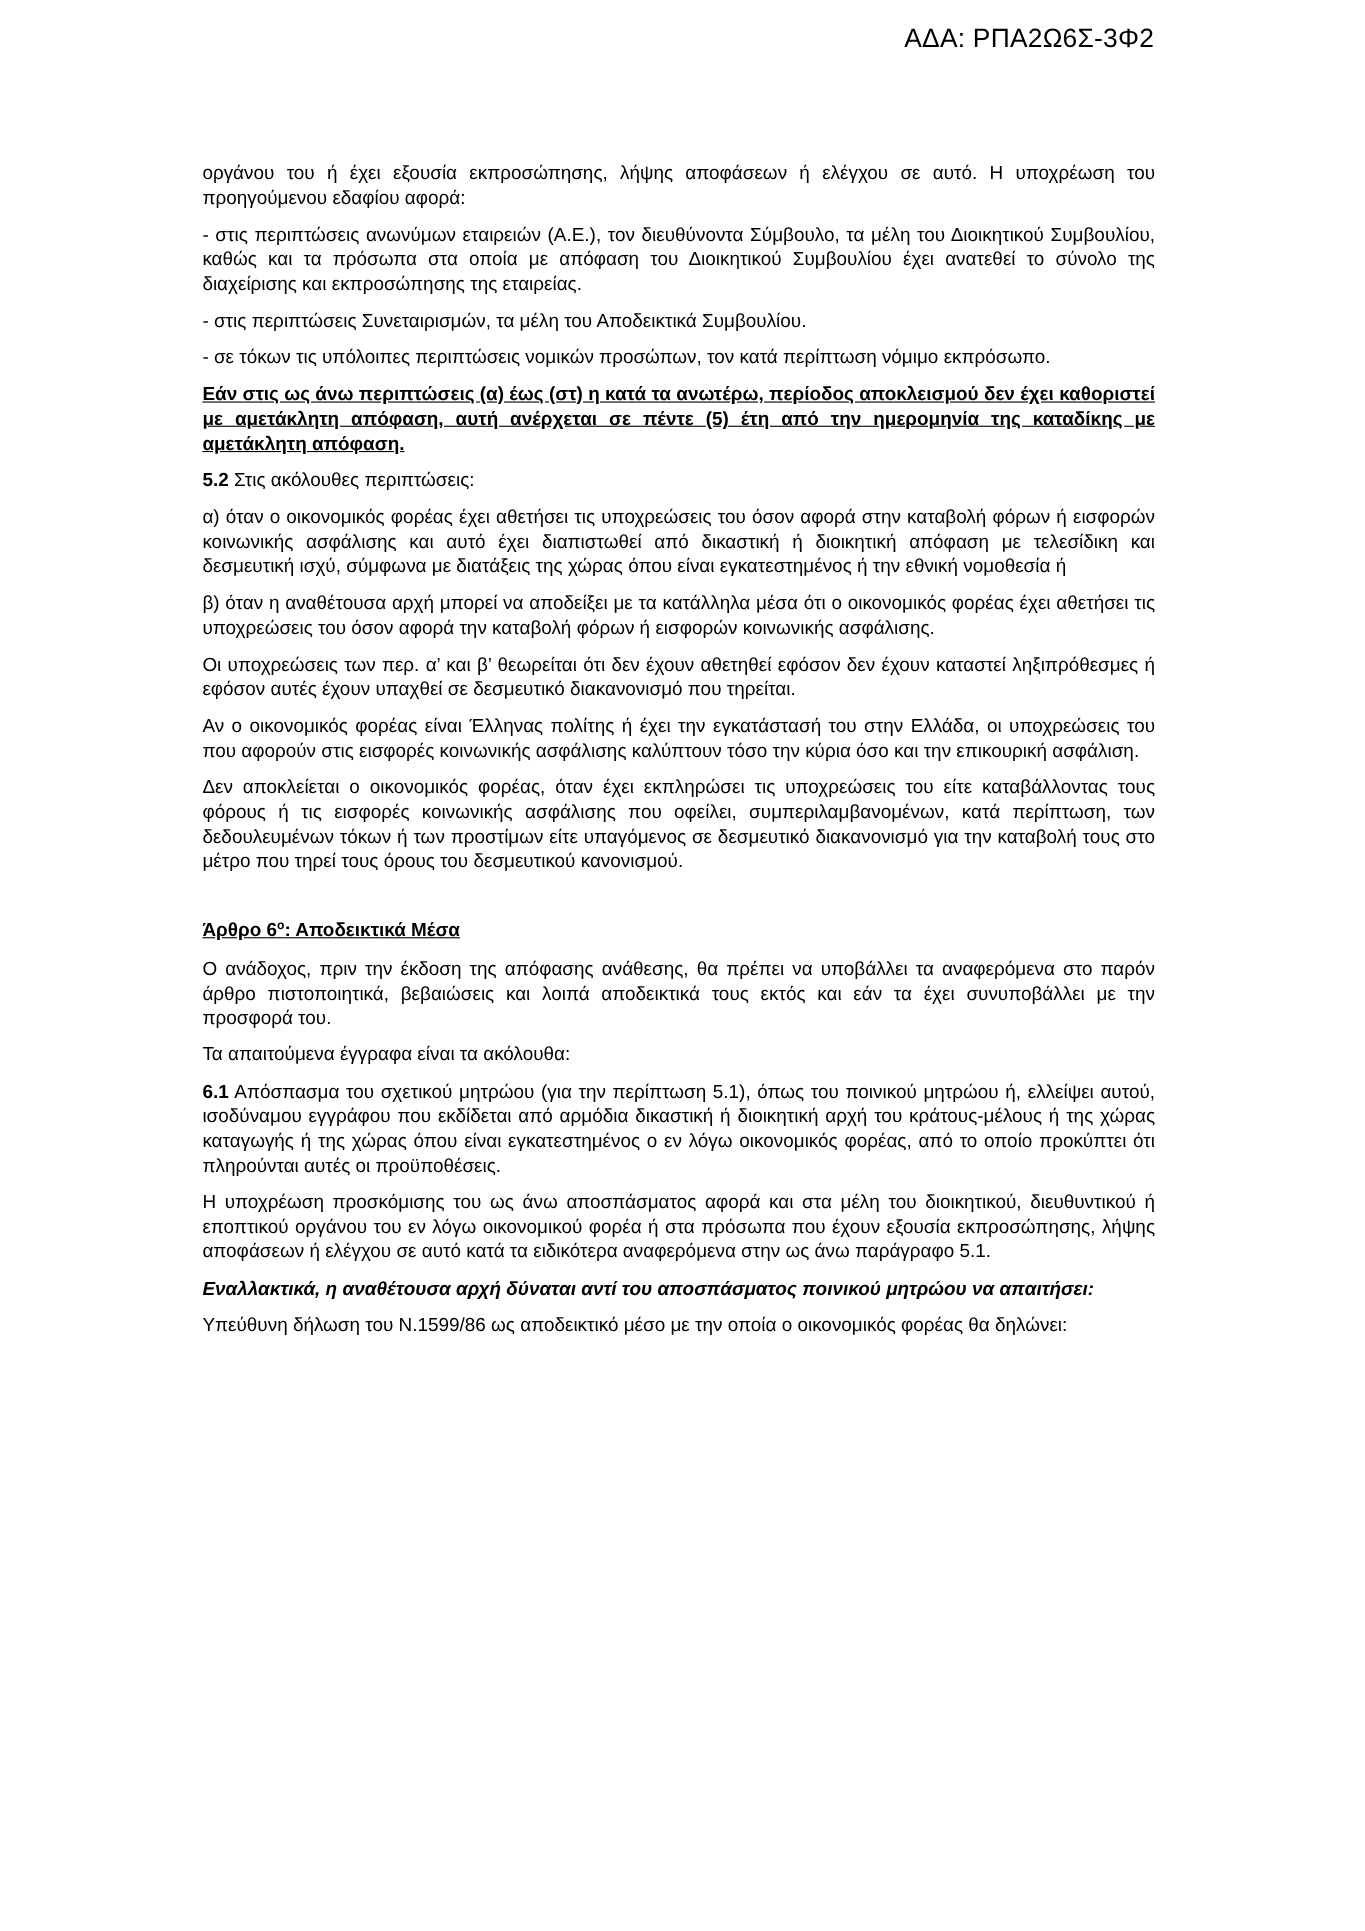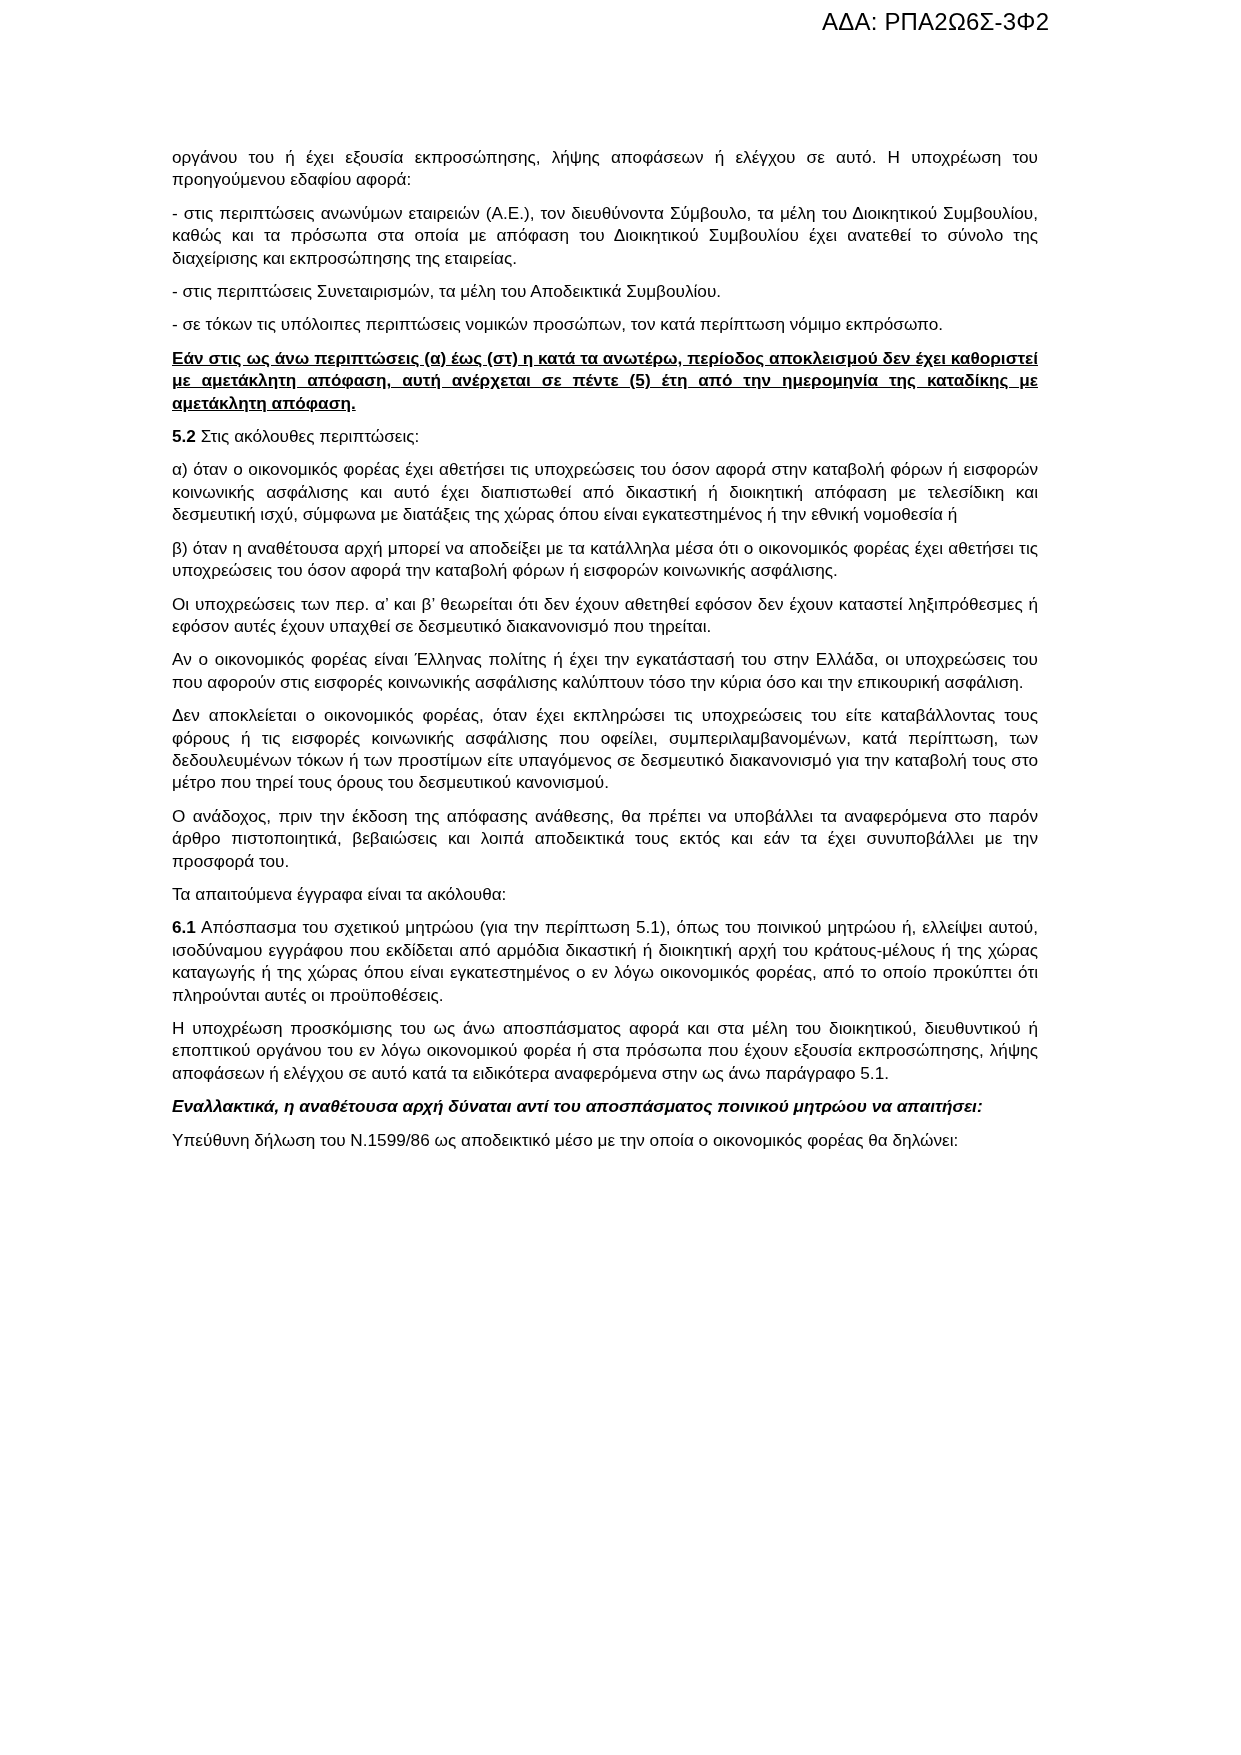--- a/index.html
+++ b/index.html
@@ -10,28 +10,28 @@
     body {
       width: 1241px;
       height: 1755px;
       position: relative;
       overflow: hidden;
       font-family: "Liberation Sans", sans-serif;
       color: #000;
     }
     .header-code {
       position: absolute;
-      top: 8px;
+      top: 22px;
       left: 822px;
       font-size: 24px;
       letter-spacing: 0.2px;
     }
     .page {
       position: absolute;
-      left: 172px;
+      left: 184px;
       top: 146px;
       width: 866px;
       font-size: 17.2px;
       line-height: 22.4px;
     }
     .page p {
       margin: 0 0 11px 0;
       text-align: justify;
     }
     .bold { font-weight: bold; text-decoration: underline; }
@@ -56,20 +56,21 @@
   <p>- στις περιπτώσεις Συνεταιρισμών, τα μέλη του Αποδεικτικά Συμβουλίου.</p>
   <p>- σε τόκων τις υπόλοιπες περιπτώσεις νομικών προσώπων, τον κατά περίπτωση  νόμιμο εκπρόσωπο.</p>
   <p class="bold">Εάν στις ως άνω περιπτώσεις (α) έως (στ) η κατά τα ανωτέρω, περίοδος αποκλεισμού δεν έχει καθοριστεί με αμετάκλητη απόφαση, αυτή ανέρχεται σε πέντε (5) έτη από την ημερομηνία της καταδίκης με αμετάκλητη απόφαση.</p>
   <p><span class="num">5.2</span><span> Στις ακόλουθες περιπτώσεις:</span></p>
   <p>α) όταν ο  οικονομικός φορέας έχει αθετήσει τις υποχρεώσεις του όσον αφορά στην καταβολή φόρων ή εισφορών κοινωνικής ασφάλισης και αυτό έχει διαπιστωθεί από δικαστική ή διοικητική απόφαση με τελεσίδικη και δεσμευτική ισχύ, σύμφωνα με διατάξεις της χώρας όπου είναι εγκατεστημένος  ή την εθνική νομοθεσία ή</p>
   <p>β) όταν η αναθέτουσα αρχή μπορεί να αποδείξει με τα κατάλληλα μέσα ότι ο οικονομικός φορέας έχει αθετήσει τις υποχρεώσεις του όσον αφορά την καταβολή φόρων ή εισφορών κοινωνικής ασφάλισης.</p>
   <p>Οι υποχρεώσεις των περ. α’ και β’ θεωρείται ότι δεν έχουν αθετηθεί εφόσον δεν έχουν καταστεί ληξιπρόθεσμες ή εφόσον αυτές έχουν υπαχθεί σε δεσμευτικό διακανονισμό που τηρείται.</p>
   <p>Αν ο οικονομικός φορέας είναι Έλληνας πολίτης ή έχει την εγκατάστασή του στην Ελλάδα, οι υποχρεώσεις του που αφορούν στις εισφορές κοινωνικής ασφάλισης καλύπτουν τόσο την κύρια όσο και την επικουρική ασφάλιση.</p>
   <p>Δεν αποκλείεται ο οικονομικός φορέας, όταν έχει εκπληρώσει τις υποχρεώσεις του είτε καταβάλλοντας τους φόρους ή τις εισφορές κοινωνικής ασφάλισης που οφείλει, συμπεριλαμβανομένων, κατά περίπτωση, των δεδουλευμένων τόκων ή των προστίμων είτε υπαγόμενος σε δεσμευτικό διακανονισμό για την καταβολή τους στο μέτρο που τηρεί τους όρους του δεσμευτικού κανονισμού.</p>
 
+  <p class="heading"><span>Άρθρο 6</span><sup>ο</sup><span>: Αποδεικτικά Μέσα</span></p>
 
   <p>Ο ανάδοχος, πριν την έκδοση της απόφασης ανάθεσης, θα πρέπει να υποβάλλει τα αναφερόμενα στο παρόν άρθρο πιστοποιητικά, βεβαιώσεις και λοιπά αποδεικτικά τους εκτός και εάν τα έχει συνυποβάλλει με την προσφορά του.</p>
   <p>Τα απαιτούμενα έγγραφα είναι τα ακόλουθα:</p>
   <p><span class="num">6.1</span><span> Απόσπασμα του σχετικού μητρώου (για την περίπτωση 5.1), όπως του ποινικού μητρώου ή, ελλείψει αυτού, ισοδύναμου εγγράφου που εκδίδεται από αρμόδια δικαστική ή διοικητική αρχή του κράτους-μέλους ή της χώρας καταγωγής ή της χώρας όπου είναι εγκατεστημένος ο εν λόγω οικονομικός φορέας, από το οποίο προκύπτει ότι πληρούνται αυτές οι προϋποθέσεις.</span></p>
   <p>Η υποχρέωση προσκόμισης του ως άνω αποσπάσματος αφορά και στα μέλη του διοικητικού, διευθυντικού ή εποπτικού οργάνου του εν λόγω οικονομικού φορέα ή στα πρόσωπα που έχουν εξουσία εκπροσώπησης, λήψης αποφάσεων ή ελέγχου σε αυτό κατά τα ειδικότερα αναφερόμενα στην ως άνω παράγραφο 5.1.</p>
   <p class="bolditalic">Εναλλακτικά, η αναθέτουσα αρχή δύναται αντί του αποσπάσματος ποινικού μητρώου να απαιτήσει:</p>
   <p>Υπεύθυνη δήλωση του Ν.1599/86 ως αποδεικτικό μέσο με την οποία ο οικονομικός φορέας θα δηλώνει:</p>
 </div>
 
 </body></html>

